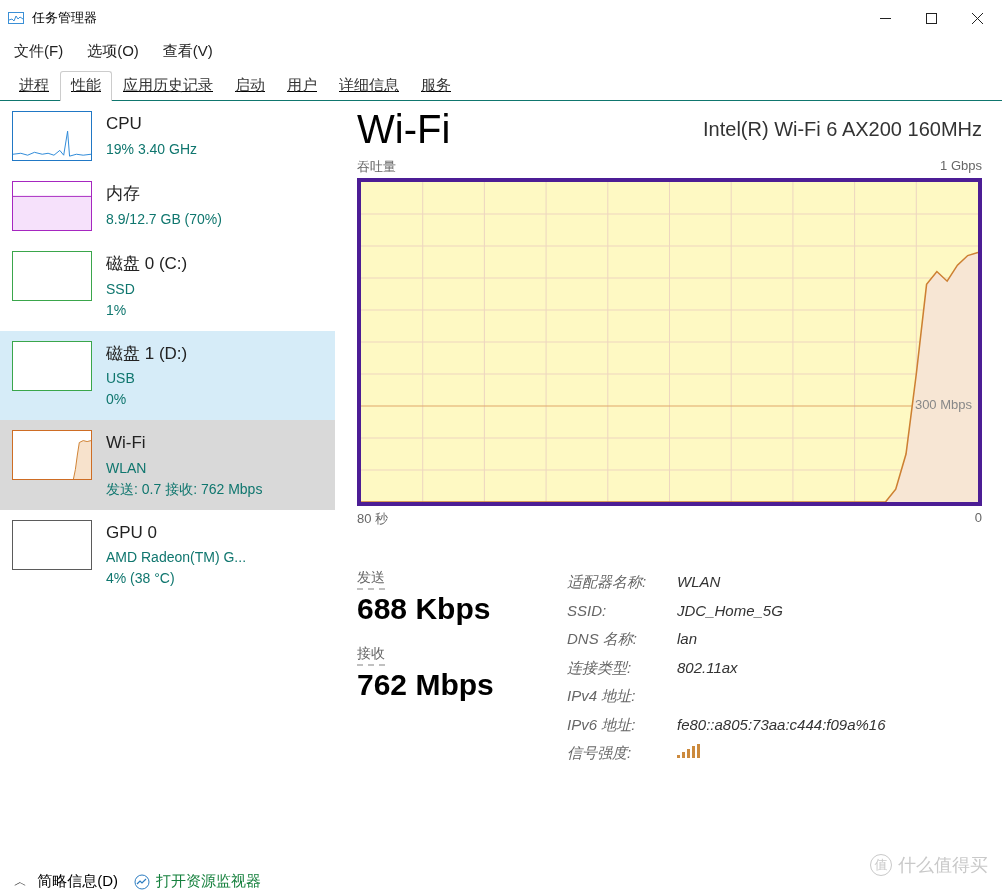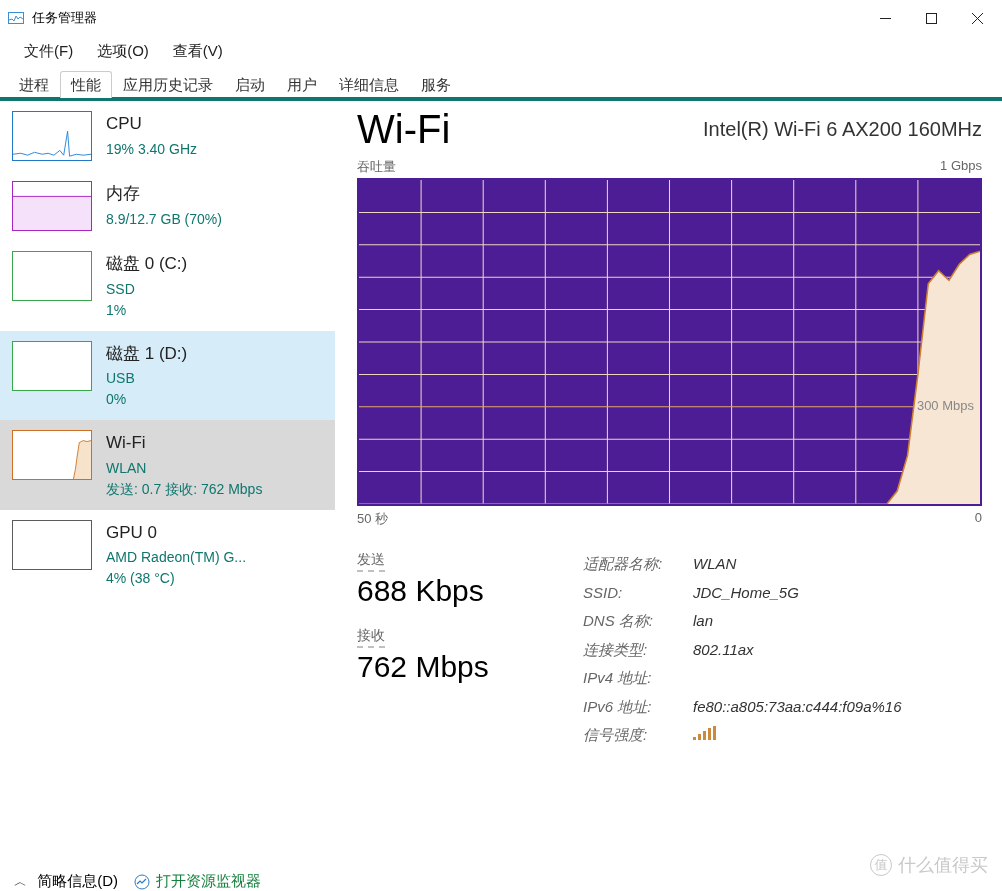--- a/index.html
+++ b/index.html
@@ -12,22 +12,22 @@
 }
 .titlebar {
   display:flex; align-items:center; height:36px; padding: 0 2px 0 8px;
   font-size:13px;
 }
 .titlebar .icon { width:16px; height:16px; margin-right:8px; display:inline-flex; align-items:center; justify-content:center; }
 .titlebar .title { flex:0 0 auto; }
 .titlebar .spacer { flex:1; }
 .winbtn { width:46px; height:34px; display:flex; align-items:center; justify-content:center; font-size:12px; color:#222; }
 .winbtn svg { width:11px; height:11px; stroke:#222; stroke-width:1; fill:none; }
-.menubar { display:flex; padding: 6px 24px 10px; gap: 24px; font-size:15px; color:#222; }
-.tabstrip { display:flex; border-bottom:4px solid #0f766e; padding: 0 8px; font-size:15px; height:30px; }
+.menubar { display:flex; padding: 6px 14px 10px; gap: 24px; font-size:15px; color:#222; }
+.tabstrip { display:flex; border-bottom:1px solid #0f766e; padding: 0 8px; font-size:15px; height:30px;text-decoration:underline; }
 .tabstrip .tab { padding: 4px 10px; color:#333; border:1px solid transparent; border-bottom:none; margin-bottom:-1px; }
 .tabstrip .tab.active { border-color:#ccc; background:#fff; border-top-left-radius:3px; border-top-right-radius:3px; }
 .content { display:flex; height: calc(100% - 36px - 44px - 30px - 48px); }
 .sidebar { width:335px; overflow:hidden; }
 .side-item { display:flex; padding: 10px 12px; gap:14px; }
 .side-item.selected-blue { background:#d6ecf8; }
 .side-item.selected-grey { background:#d9d9d9; }
 .thumb { width:80px; height:50px; border:1px solid #888; background:#fff; position:relative; overflow:hidden; }
 .thumb.cpu { border-color:#2178c5; }
 .thumb.mem { border-color:#a627c0; }
@@ -35,32 +35,32 @@
 .thumb.wifi { border-color:#ce6d24; }
 .thumb.gpu { border-color:#5b5b5b; }
 .side-text { font-size:15px; color:#222; line-height:1.5; }
 .side-text .title { font-size:17px; margin-bottom:2px; }
 .side-text .sub { font-size:14px; color:#0f766e; }
 .main { flex:1; padding: 6px 20px 0 22px; }
 .hdr { display:flex; align-items:center; justify-content:space-between; margin-bottom:6px;}
 .hdr .big { font-size:40px; font-weight:300; }
 .hdr .adapter { font-size:20px; color:#333; }
 .chart-top-labels { display:flex; justify-content:space-between; font-size:13px; color:#666; margin-bottom:2px;}
-.chart { width:100%; height:328px; border:2px solid #4c1d95; position:relative; background:#4c1d95; }
+.chart { width:100%; height:328px; border:4px solid #4c1d95; position:relative; background:#fef9c3; }
 .chart .grid line { stroke:#edd6c0; stroke-width:1; }
 .chart .hline300 { stroke:#e0a76b; stroke-width:1; }
 .chart .plotfill { fill:#f7e6d4; }
 .chart .plotline { stroke:#cd8032; stroke-width:1.5; fill:none; }
 .chart .lbl300 { position:absolute; right:6px; top: calc((1 - 300/1000) * 100% - 9px); font-size:13px; color:#888; background:transparent; }
 .chart-x-labels { display:flex; justify-content:space-between; font-size:13px; color:#666; margin-top:4px;}
-.stats { display:flex; gap:36px; margin-top:22px; }
+.stats { display:flex; gap:20px; margin-top:40px; }
 .netblocks { width:190px; }
 .netblocks .blk { margin-bottom:18px; }
 .netblocks .blk .lbl { font-size:14px; color:#666; border-bottom:2px dashed #c0c0c0; display:inline-block; padding-bottom:1px; }
-.netblocks .blk .val { font-size:30px; font-weight:400; margin-top:2px; }
+.netblocks .blk .val { font-size:30px; font-weight:700; margin-top:2px; }
 .props { font-size:15px; line-height:1.9; color:#333; }
 .props .row { display:flex;font-style:italic; }
 .props .k { width:110px; color:#666; }
 .props .v { flex:1; }
 .signal { display:inline-flex; gap:2px; align-items:flex-end; height:14px; }
 .signal span { width:3px; background:#cc8a3d; }
 .footer { position:absolute; bottom:0; left:0; right:0; height:48px; display:flex; align-items:flex-end; padding:0 14px; gap:16px; font-size:15px; }
 .footer .chev { font-size:13px; color:#333; margin-right:6px; }
 .footer a { color:#15803d; text-decoration:none; }
 .resmon-icon { width:16px; height:16px; display:inline-flex; }
@@ -215,21 +215,21 @@
             <line x1="480" y1="0" x2="480" y2="328"></line>
           <line x1="540" y1="0" x2="540" y2="328"></line>
         </g>
         <line class="hline300" x1="0" y1="229.6" x2="600" y2="229.6"></line>
         <polygon id="chart-fill" class="plotfill" points="0,328 30,328 60,328 90,328 120,328 150,328 180,328 210,328 240,328 270,328 300,328 330,328 360,328 390,328 420,328 450,328 480,328 510,328 520,314.88 530,278.8 540,196.79999999999998 550,104.95999999999998 560,91.84 570,101.68 580,85.28 590,75.44 600,72.16 600,328 0,328"></polygon>
         <polyline id="chart-line" class="plotline" points="0,328 30,328 60,328 90,328 120,328 150,328 180,328 210,328 240,328 270,328 300,328 330,328 360,328 390,328 420,328 450,328 480,328 510,328 520,314.88 530,278.8 540,196.79999999999998 550,104.95999999999998 560,91.84 570,101.68 580,85.28 590,75.44 600,72.16"></polyline>
       </svg>
       <div class="lbl300">300 Mbps</div>
     </div>
     <div class="chart-x-labels">
-      <span>50 秒</span>
+      <span>80 秒</span>
       <span>0</span>
     </div>
 
     <div class="stats">
       <div class="netblocks">
         <div class="blk">
           <div class="lbl">发送</div>
           <div class="val">688 Kbps</div>
         </div>
         <div class="blk">

